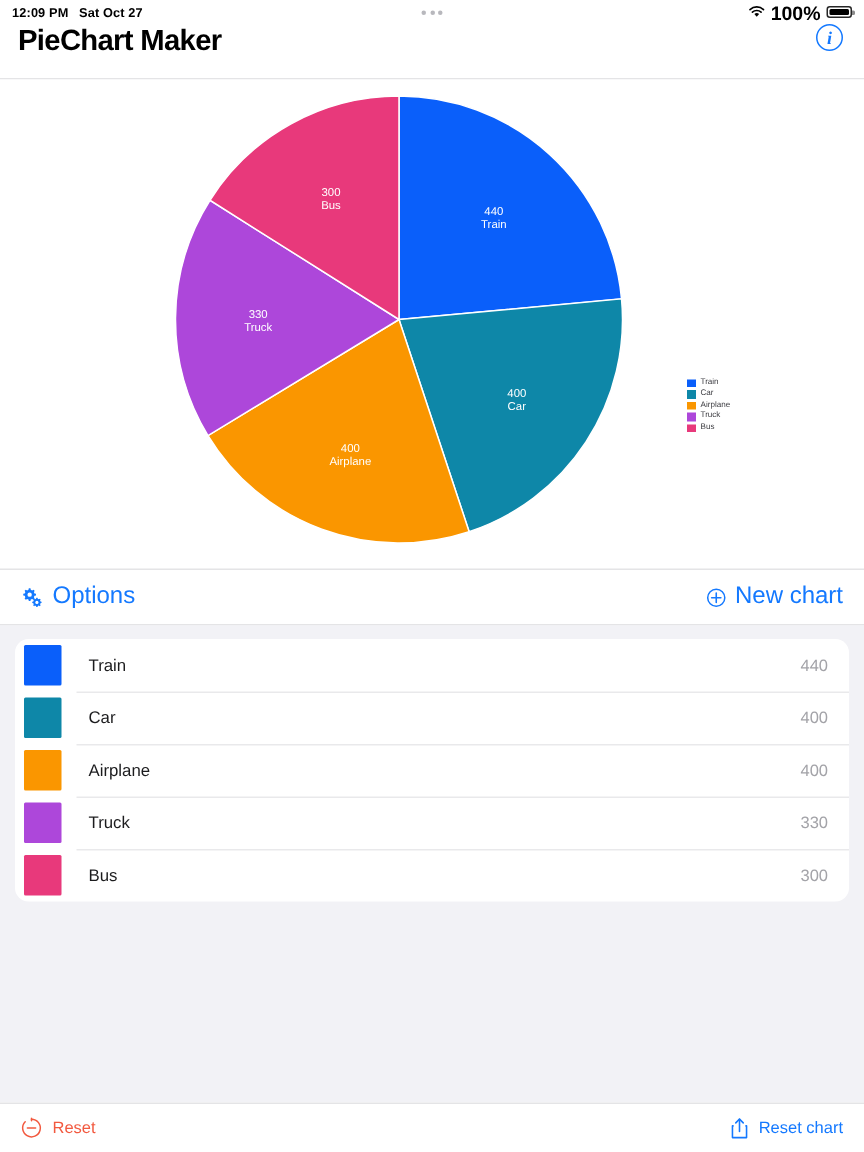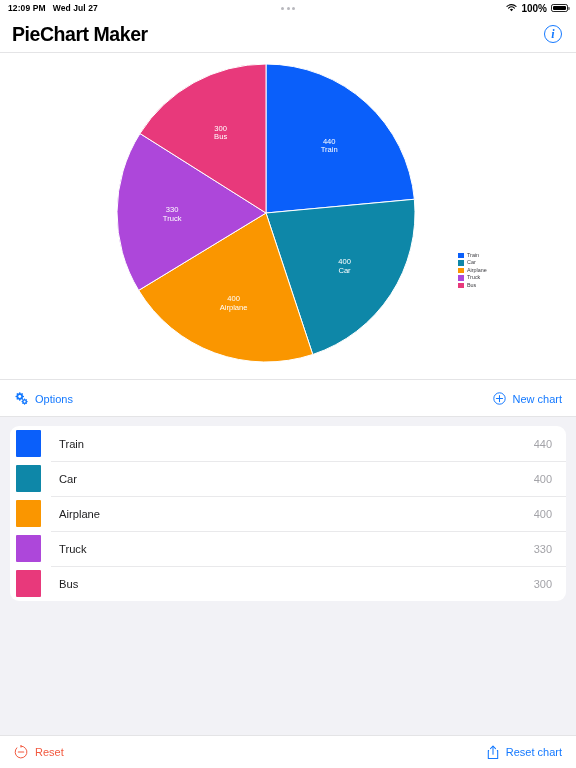--- a/index.html
+++ b/index.html
@@ -35,42 +35,41 @@
   .status-center {
     position: absolute; left: 0; right: 0; top: 0; bottom: 0;
     display: flex; align-items: center; justify-content: center;
     pointer-events: none;
   }
   .dots { display: flex; gap: 2.5px; }
   .dots i { width: 3px; height: 3px; border-radius: 50%; background: #b8b8bd; display: block; }
   .status-right {
     margin-left: auto;
     display: flex; align-items: center; gap: 4px;
-    font-size: 10px; font-weight: 600;
+    font-size: 13px; font-weight: 600;
   }
   .batt {
     width: 17px; height: 8px;
     border: 1px solid rgba(0,0,0,.85);
     border-radius: 2.2px;
     position: relative;
     padding: 1px;
   }
   .batt::after {
     content: ""; position: absolute; right: -2.6px; top: 2.2px;
     width: 1.6px; height: 3px; border-radius: 0 1px 1px 0;
     background: rgba(0,0,0,.45);
   }
   .batt i { display: block; width: 100%; height: 100%; background: #000; border-radius: 1px; }
 
   
   .navbar {
     flex: 0 0 37px;
     height: 37px;
     display: flex;
-    align-items: center;
     padding: 0 14px 0 12px;
     border-bottom: 1px solid #e4e4e6;
     background: #fff;
   }
   .app-title {
     font-size: 19.5px;
     font-weight: bold;
     letter-spacing: -0.45px;
     color: #000;
   }
@@ -116,23 +115,23 @@
   
   .actions {
     flex: 0 0 37px;
     display: flex;
     align-items: center;
     padding: 0 14px;
     background: #fff;
     border-bottom: 1px solid #e4e4e6;
   }
   .act {
-    display: flex; align-items: flex-end; gap: 6px;
+    display: flex; align-items: center; gap: 6px;
     color: #1479ff;
-    font-size: 11px;
+    font-size: 16px;
     cursor: pointer;
   }
   .act.right { margin-left: auto; }
   .icon-svg { display: block; }
 
   
   .list-scroll {
     flex: 1 1 auto;
     background: #f2f2f6;
     padding: 9px 10px 0 10px;
@@ -190,21 +189,21 @@
   .tb-item.share { margin-left: auto; color: #1479ff; }
 </style>
 </head>
 <body>
 
 <div id="app">
 
   <div class="statusbar">
     <div class="status-left">
       <span class="status-time">12:09 PM</span>
-      <span class="status-date">Wed Jul 27</span>
+      <span class="status-date">Sat Oct 27</span>
     </div>
     <div class="status-center">
       <span class="dots">
           <i></i>
           <i></i>
           <i></i>
         </span>
     </div>
     <div class="status-right">
       <span>

